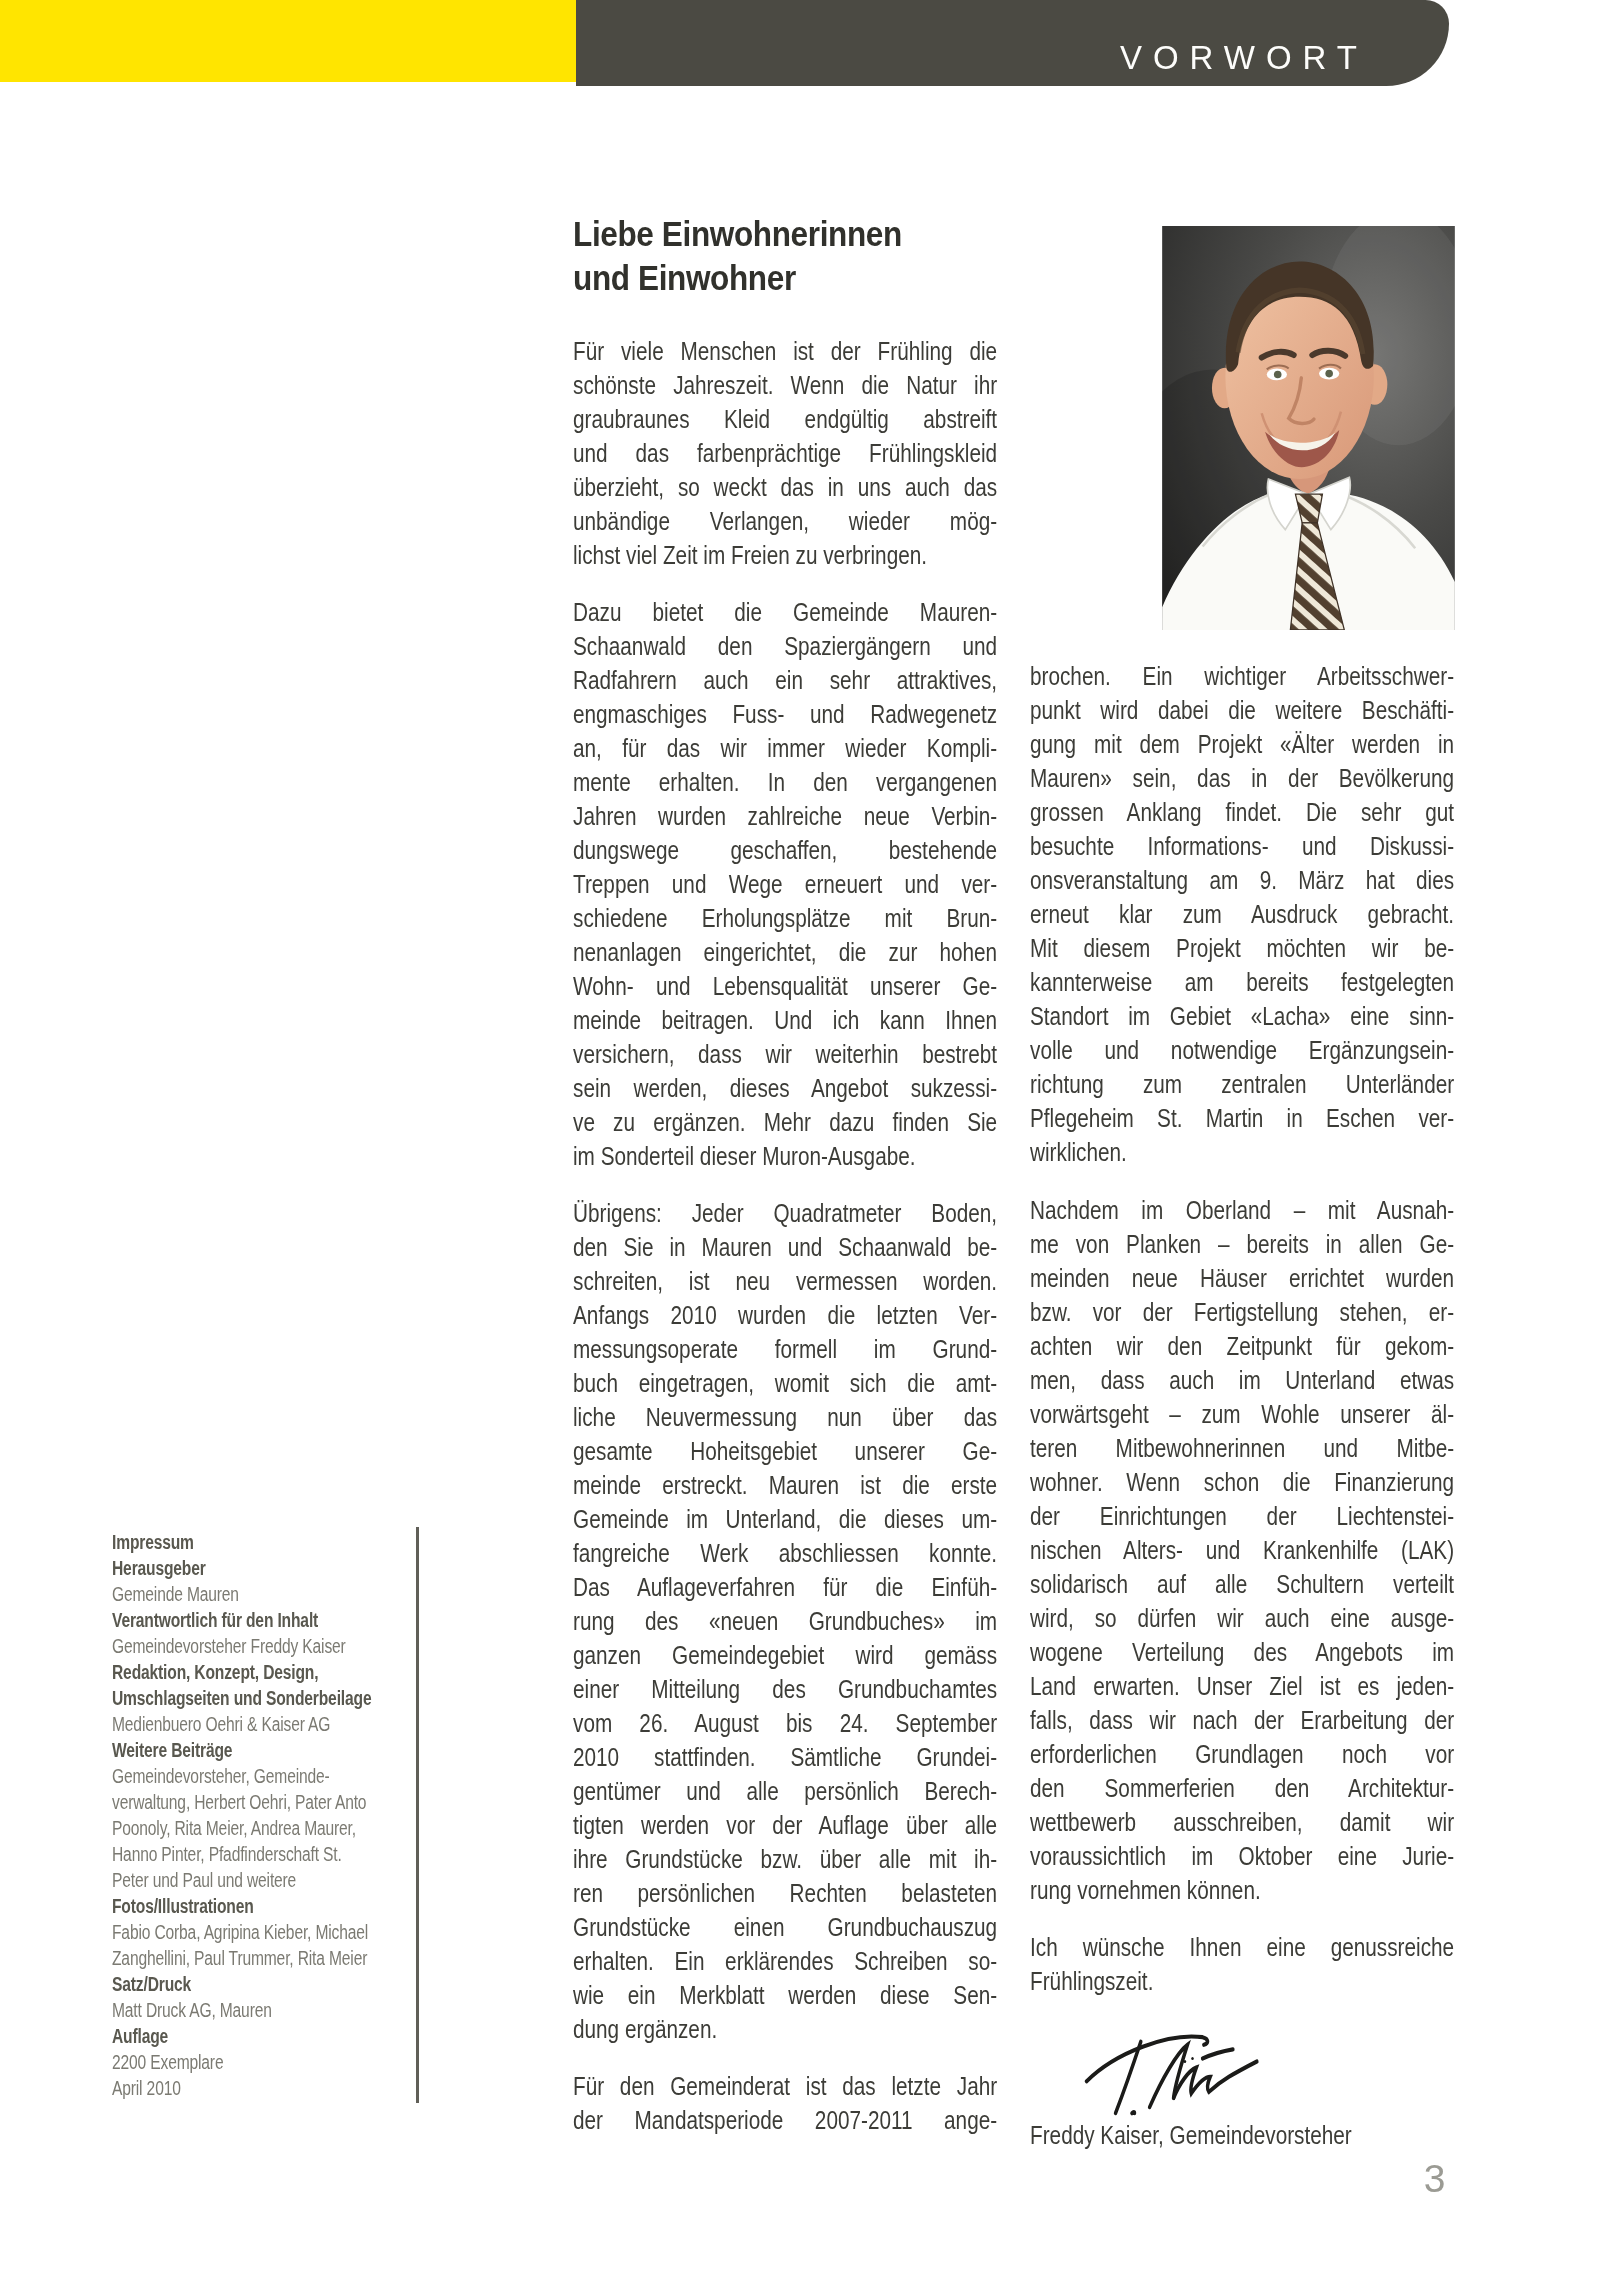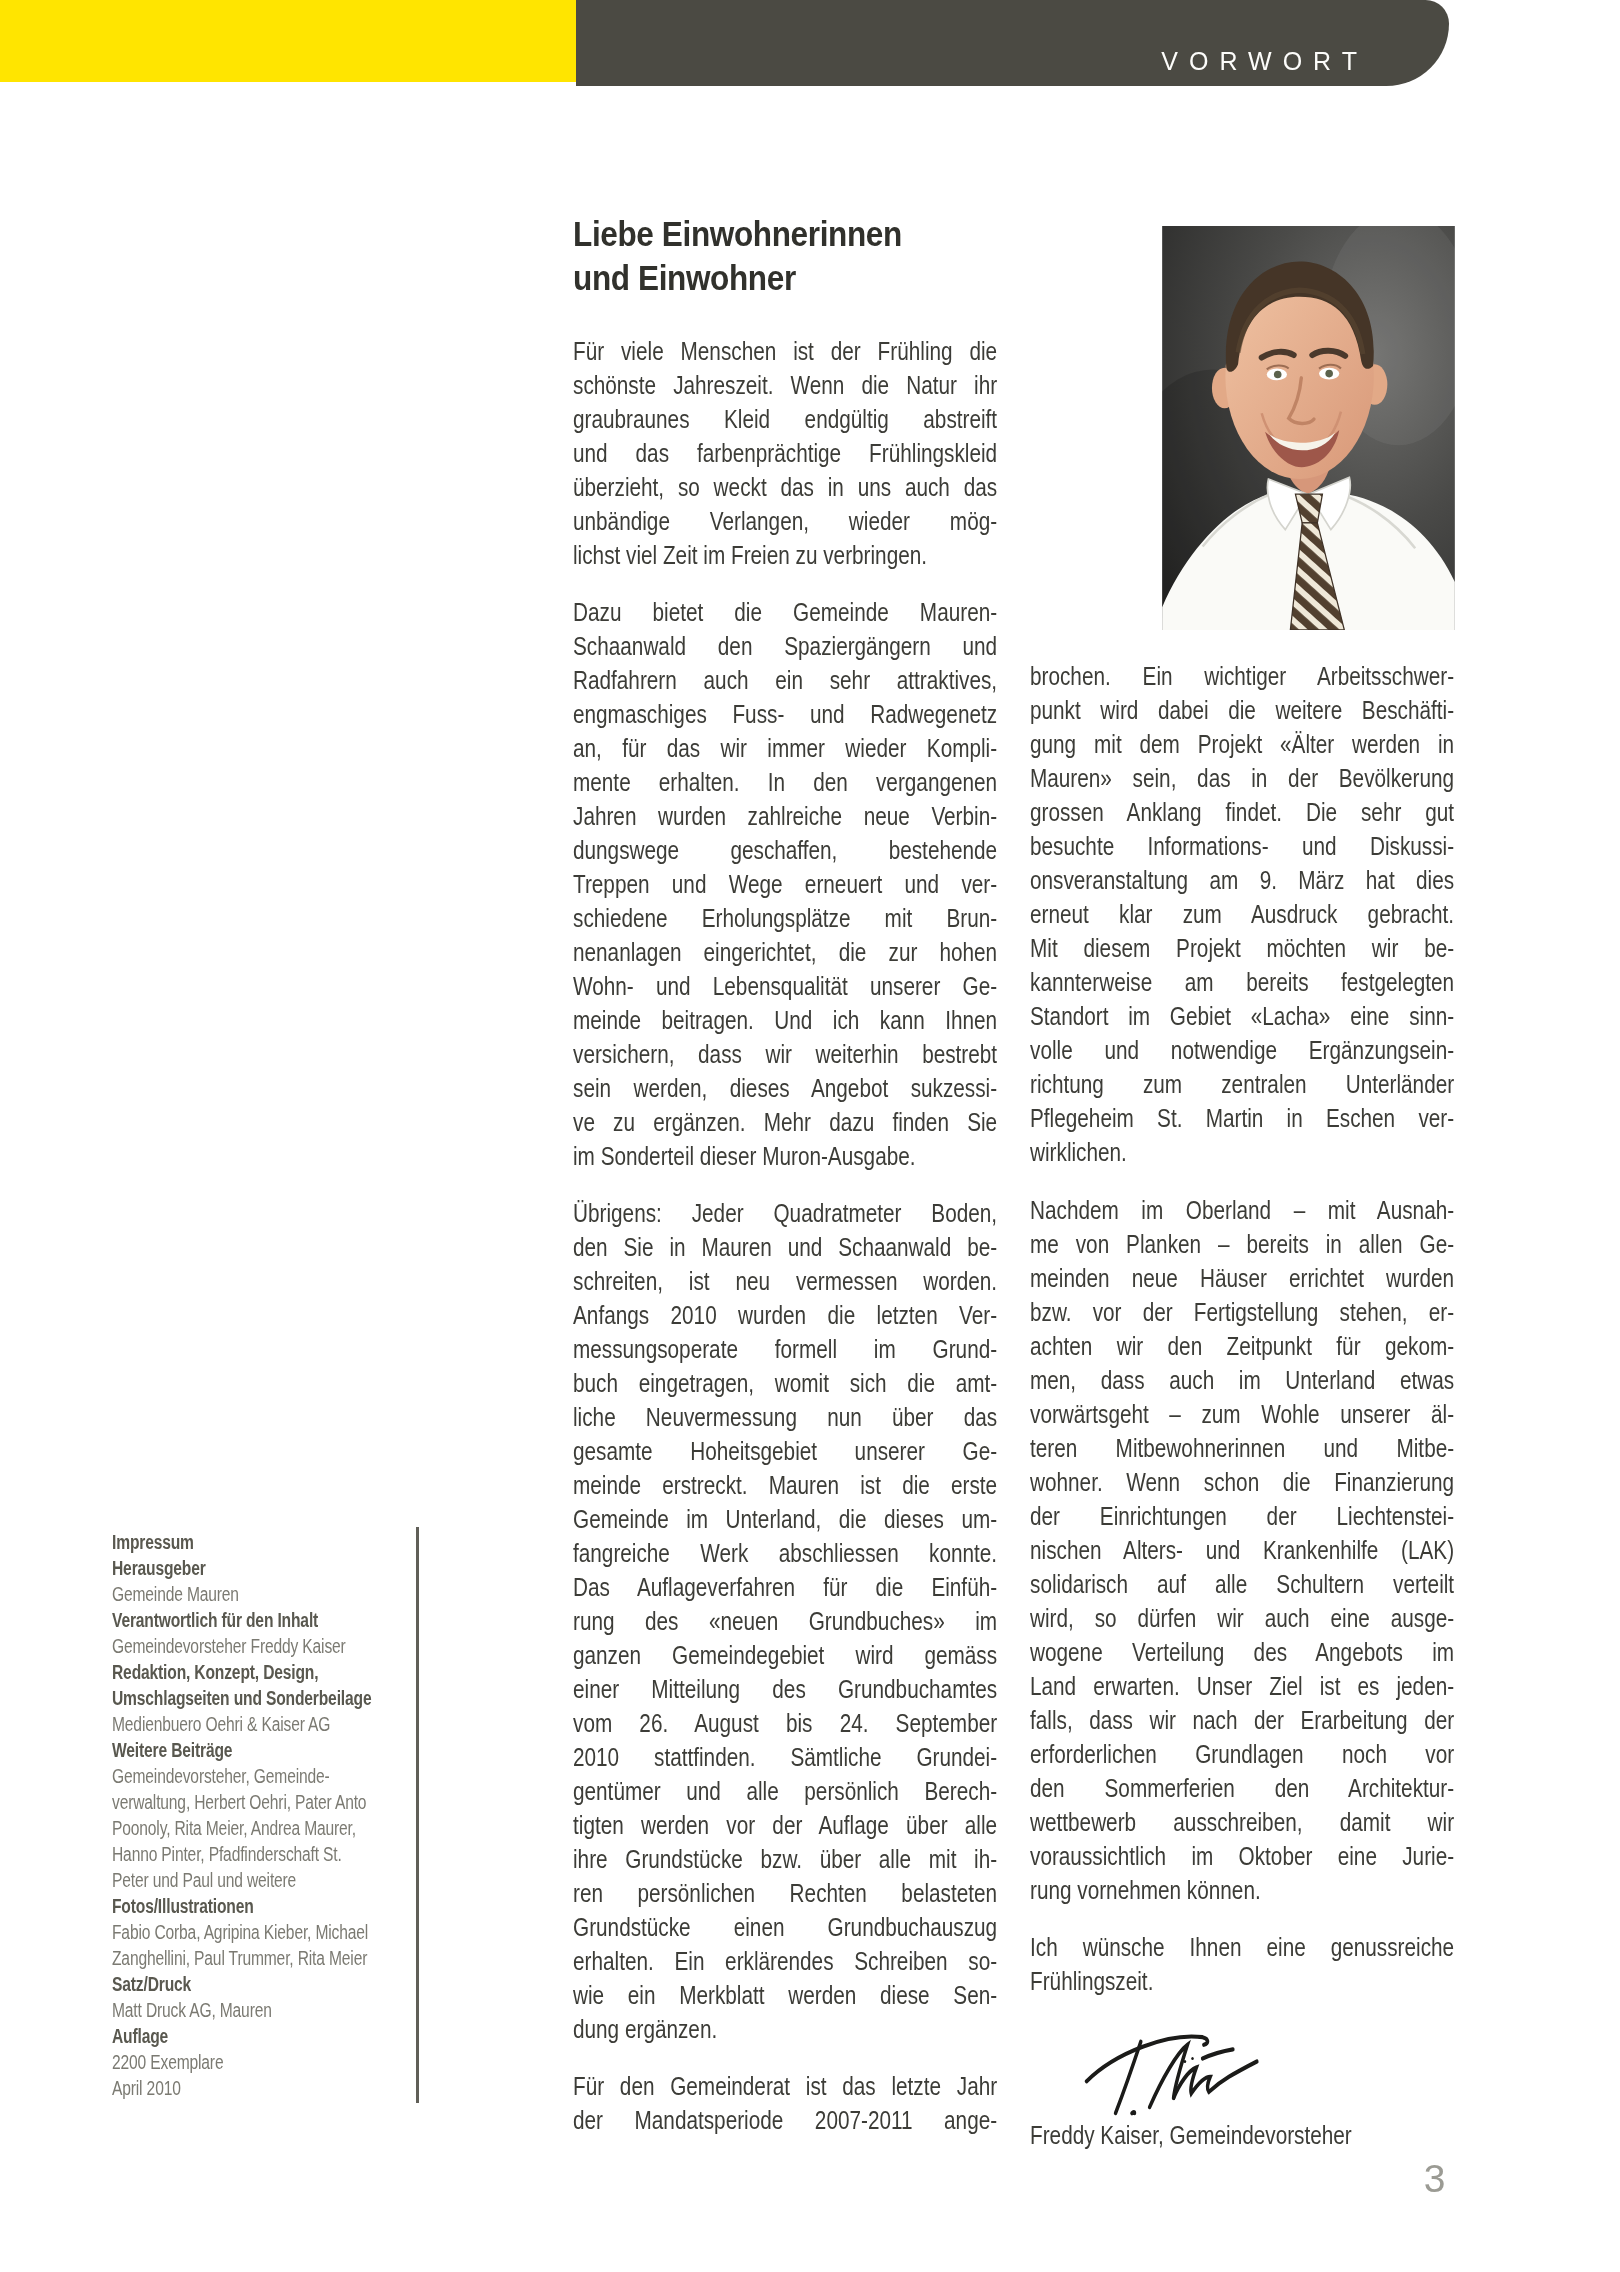--- a/index.html
+++ b/index.html
@@ -8,21 +8,21 @@
     font-family:"Liberation Sans", sans-serif;overflow:hidden;
   }
   
   #yellow-block{position:absolute;left:0;top:0;width:576px;height:82px;}
   #header-bar{
     position:absolute;left:576px;top:0;width:873px;height:86px;
     border-radius:0 23.6px 63px 0;box-sizing:border-box;
     display:flex;align-items:flex-end;justify-content:flex-end;
     padding:0 81px 11.8px 0;
   }
-  #header-label{color:#fdfdfb;font-size:25px;letter-spacing:11px;font-weight:400;line-height:1;}
+  #header-label{color:#fdfdfb;font-size:33px;letter-spacing:11px;font-weight:400;line-height:1;}
   
   #page-title{
     position:absolute;left:573px;top:212px;font-weight:bold;font-size:35px;
     line-height:44px;color:#31312c;letter-spacing:-0.4px;
     transform:scaleX(0.9);transform-origin:left top;white-space:nowrap;
   }
   
   .col{position:absolute;width:511px;transform:scaleX(0.83);transform-origin:left top;
        font-size:25px;color:#3c3c37;}
   #col-middle{left:573px;top:334px;line-height:34px;}

